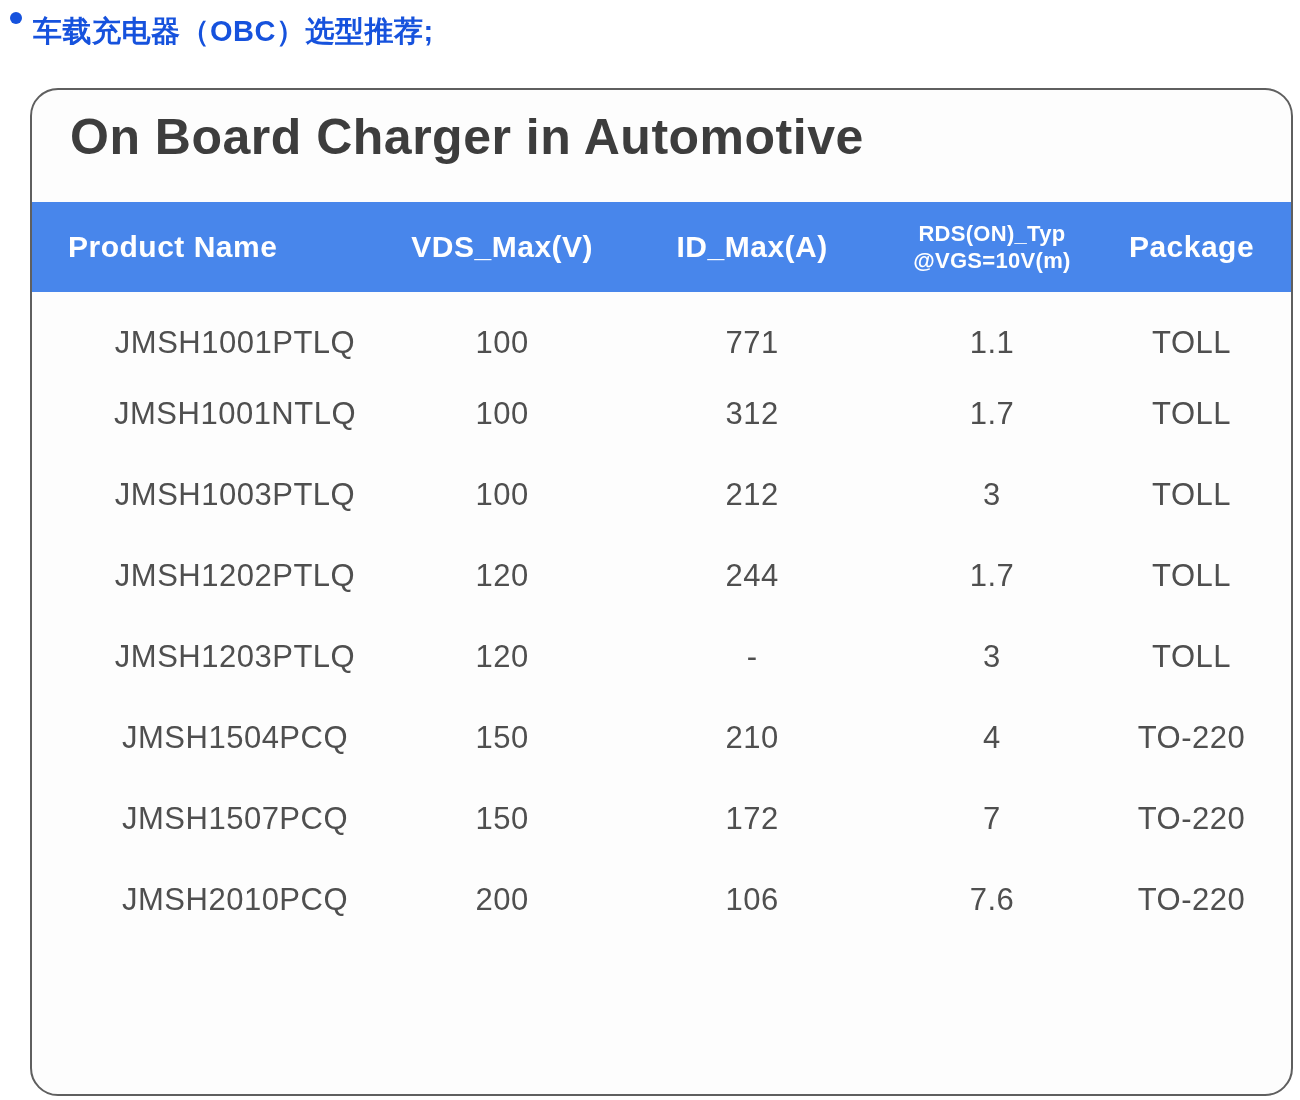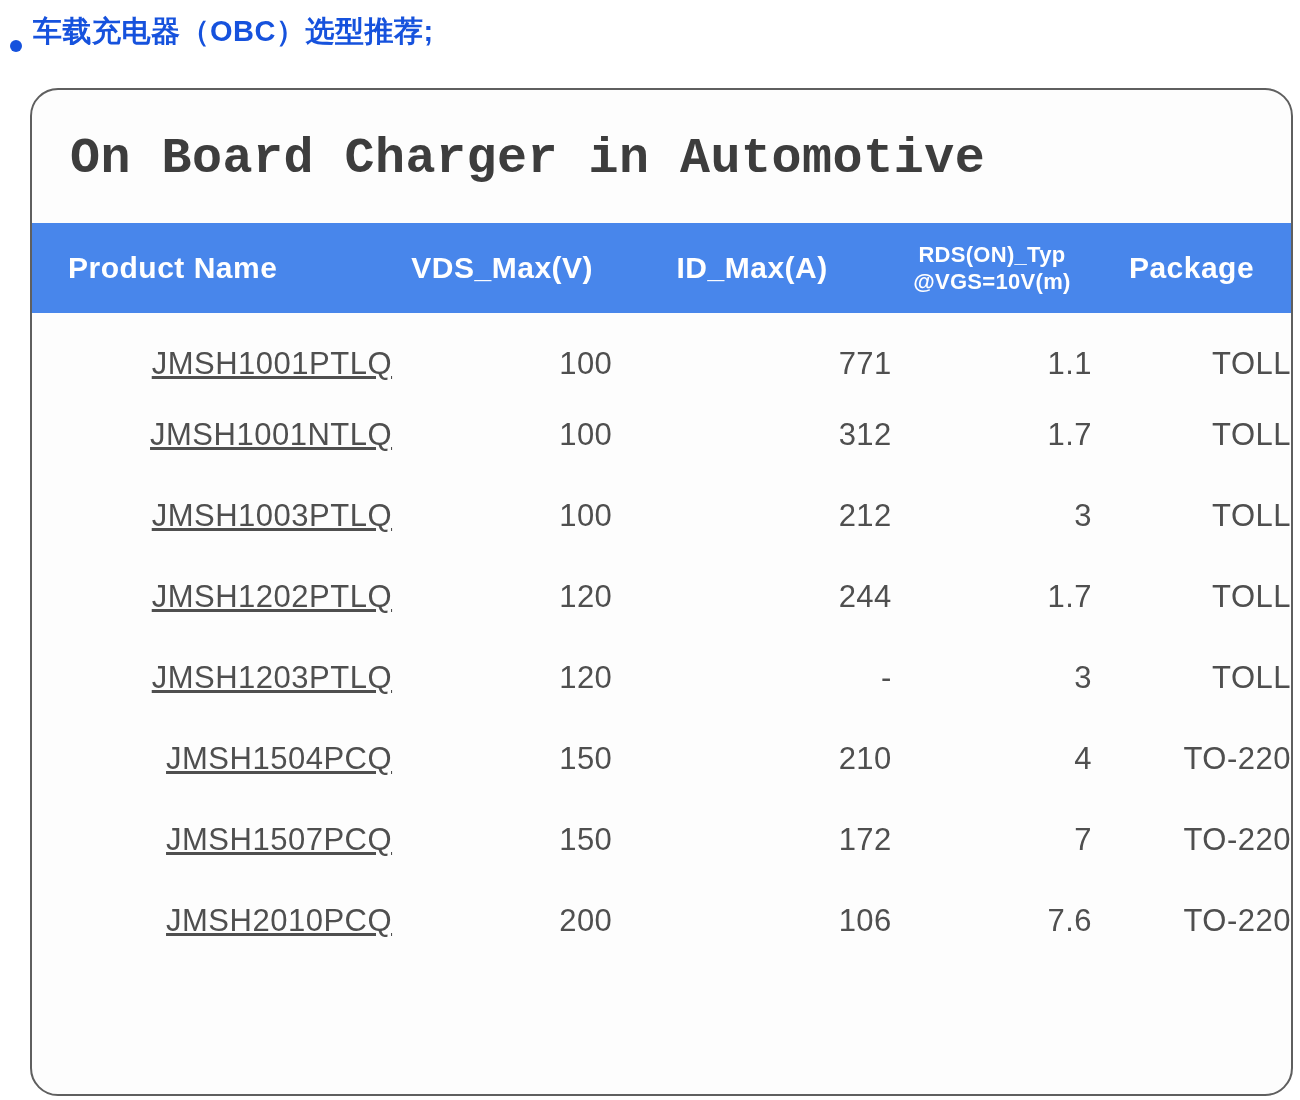--- a/index.html
+++ b/index.html
@@ -11,65 +11,64 @@
     --card-bg:#fdfdfd;
   }
   *{box-sizing:border-box;}
   html,body{margin:0;padding:0;}
   body{
     width:1300px;height:1100px;position:relative;background:#ffffff;
     font-family:"Liberation Sans", sans-serif;
   }
   .heading{
     position:absolute;left:10px;top:12px;
-    display:flex;align-items:flex-end;gap:11px;
+    display:flex;align-items:flex-start;gap:11px;
   }
   .bullet{
     width:12px;height:12px;border-radius:50%;background:var(--accent);
     flex:0 0 auto;
   }
   .heading-text{
     font-size:29px;font-weight:700;color:var(--accent);
     letter-spacing:0.5px;white-space:nowrap;
   }
   .card{
     position:absolute;left:30px;top:88px;width:1263px;height:1008px;
     background:var(--card-bg);
     border:2px solid var(--border-color);
     border-radius:28px;
     overflow:hidden;
   }
   .card-title{
-    margin:40px 0 36px 38px;
+    margin:18px 0 36px 38px;
     font-size:50px;font-weight:700;color:var(--title-color);
     letter-spacing:0.5px;
-    font-family:Liberation Mono, monospace;
   }
   table{
     width:100%;border-collapse:collapse;table-layout:fixed;
   }
   col.c1{width:28.6%;} col.c2{width:17.5%;} col.c3{width:22.2%;}
   col.c4{width:15.9%;} col.c5{width:15.8%;}
   thead th{
     background:var(--header-blue);
     height:90px;vertical-align:middle;
     color:#ffffff;font-weight:700;font-size:30px;
     text-align:center;padding:0;
     letter-spacing:0.5px;
     margin-left:18px;
   }
   thead th.c1{text-align:left;padding-left:36px;}
   thead th.c4{font-size:22px;line-height:1.25;letter-spacing:0.3px;}
   tbody td{
     height:81px;vertical-align:middle;
     font-size:31px;color:var(--text-color);
-    text-align:right;padding:0;
+    text-align:center;padding:0;
     letter-spacing:0.5px;
   }
-  tbody td.c1{text-align:right;padding-left:46px;text-decoration:underline;}
+  tbody td.c1{text-align:center;padding-left:46px;}
   tbody tr:first-child td{padding-top:20px;}
 </style>
 </head>
 <body>
 
 <div class="heading">
   <span class="bullet"></span>
   <span class="heading-text">车载充电器（OBC）选型推荐;</span>
 </div>
 

